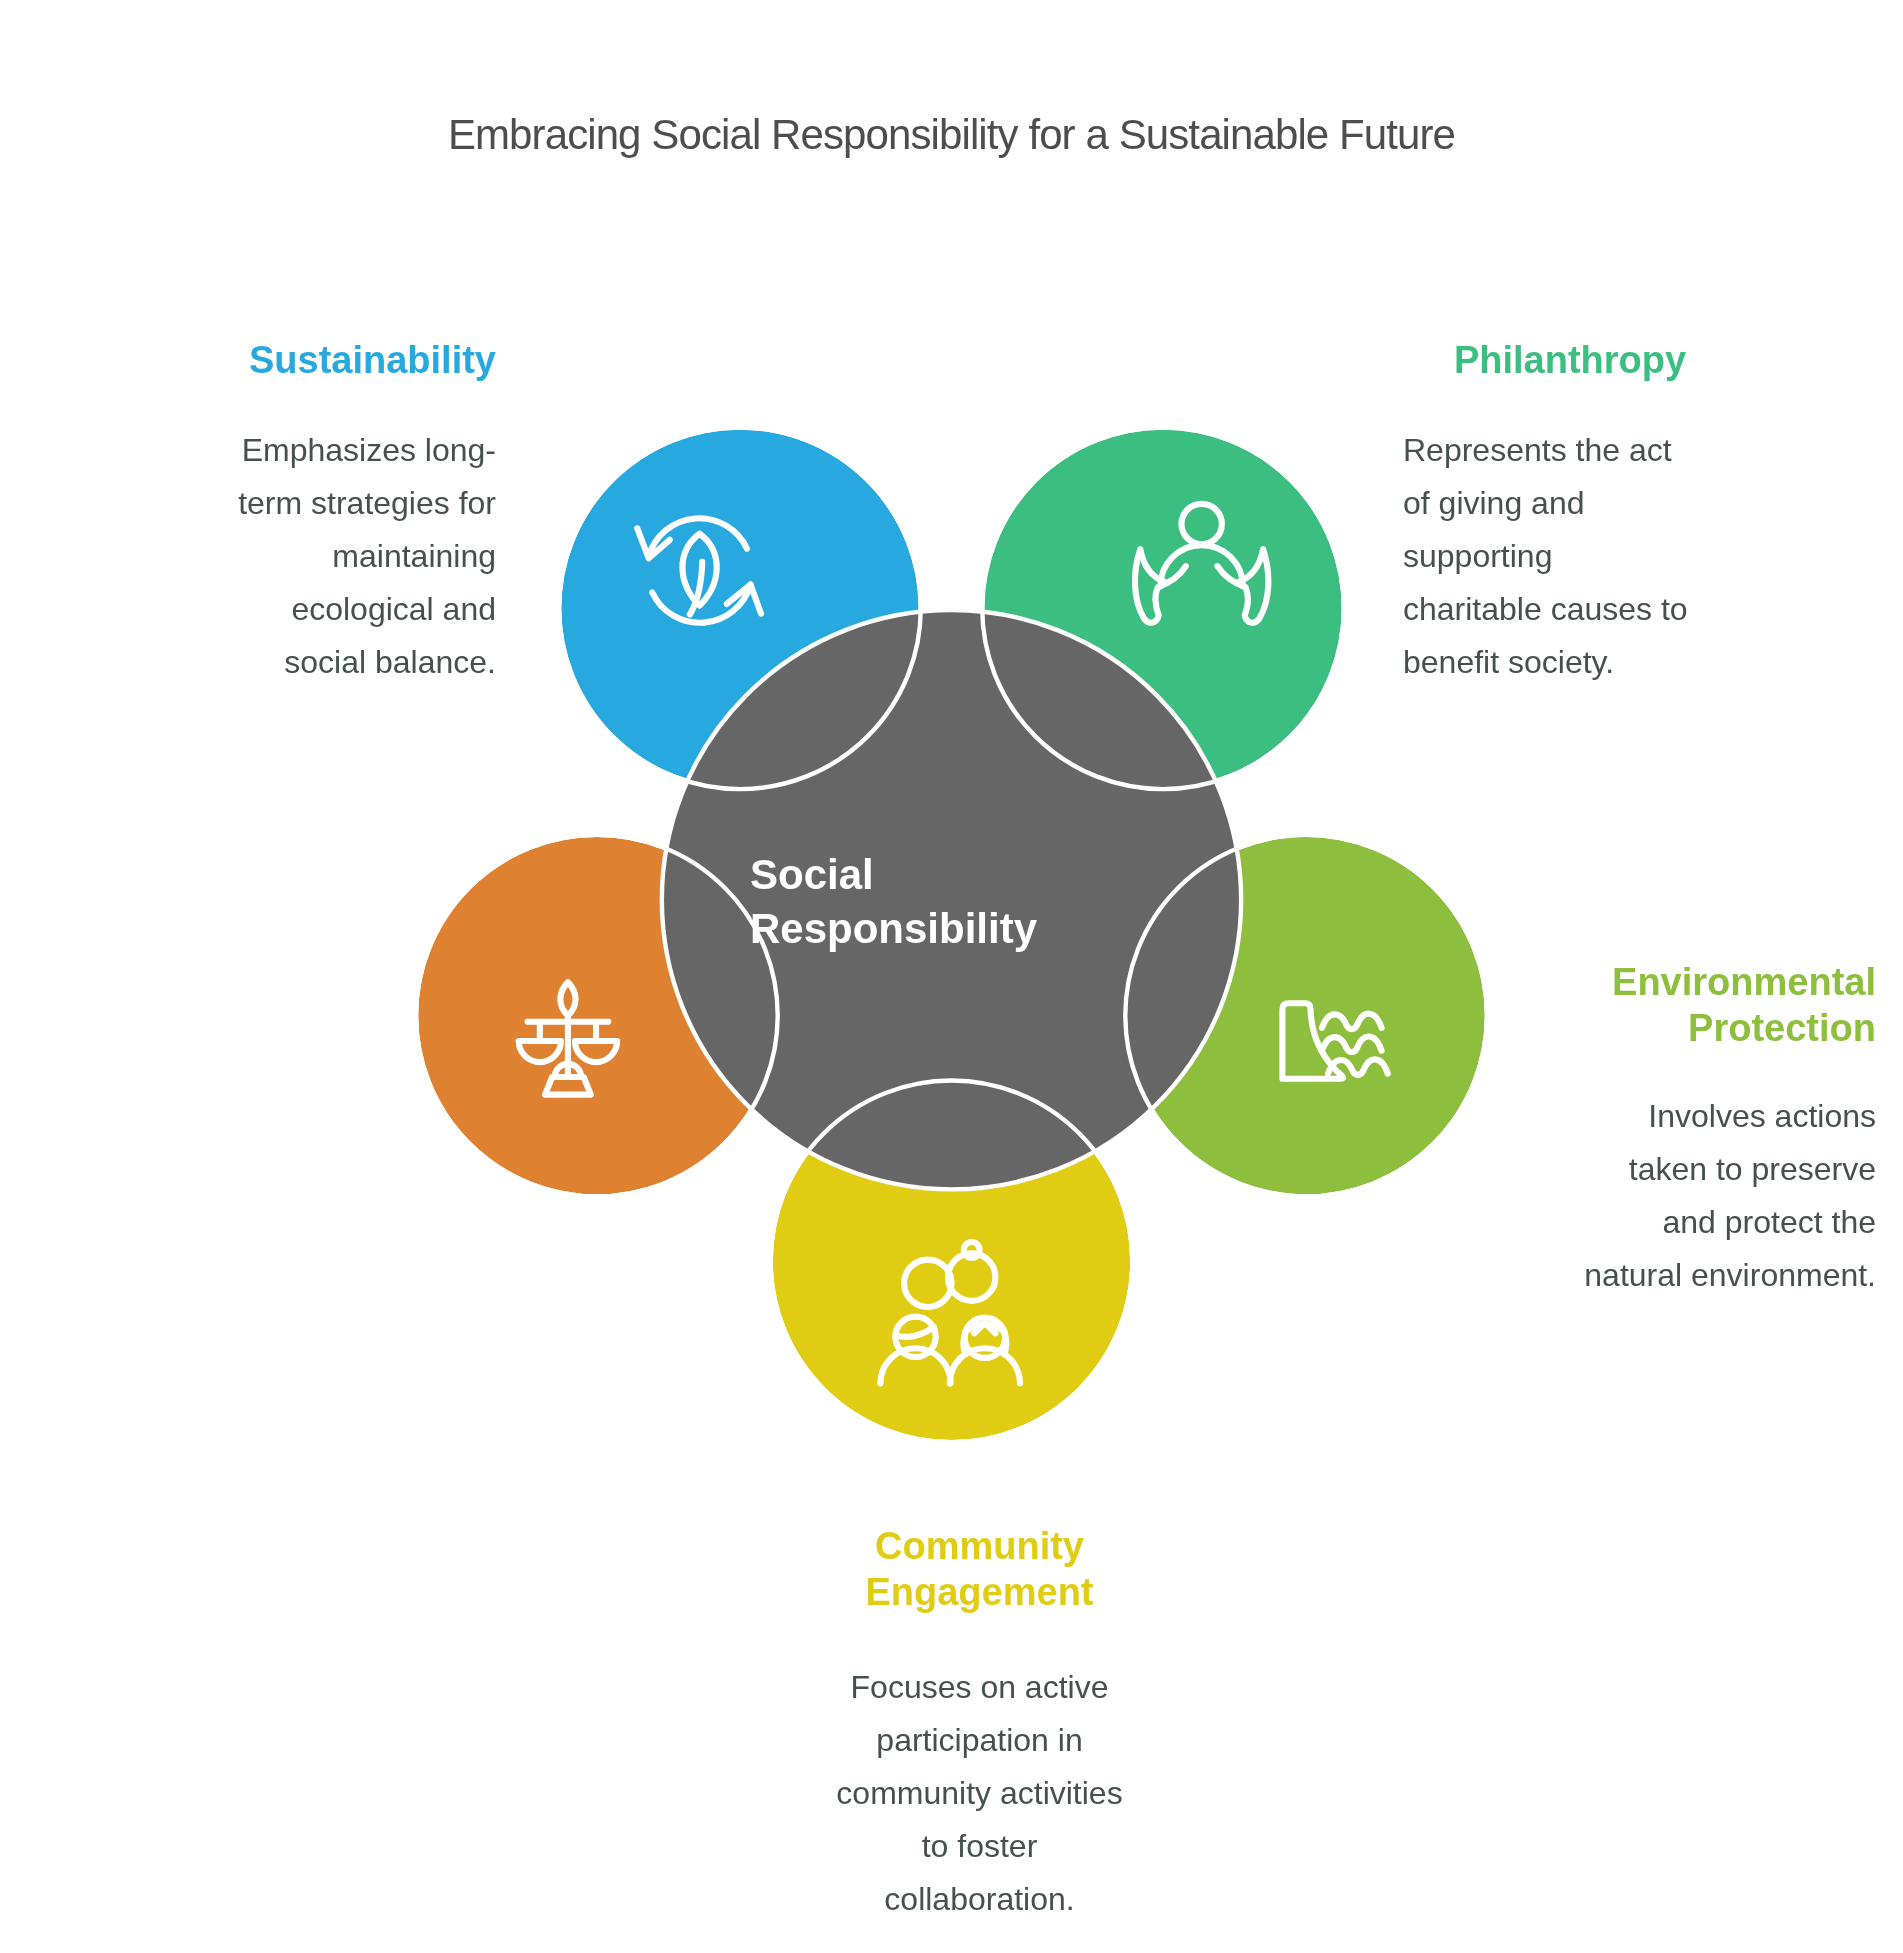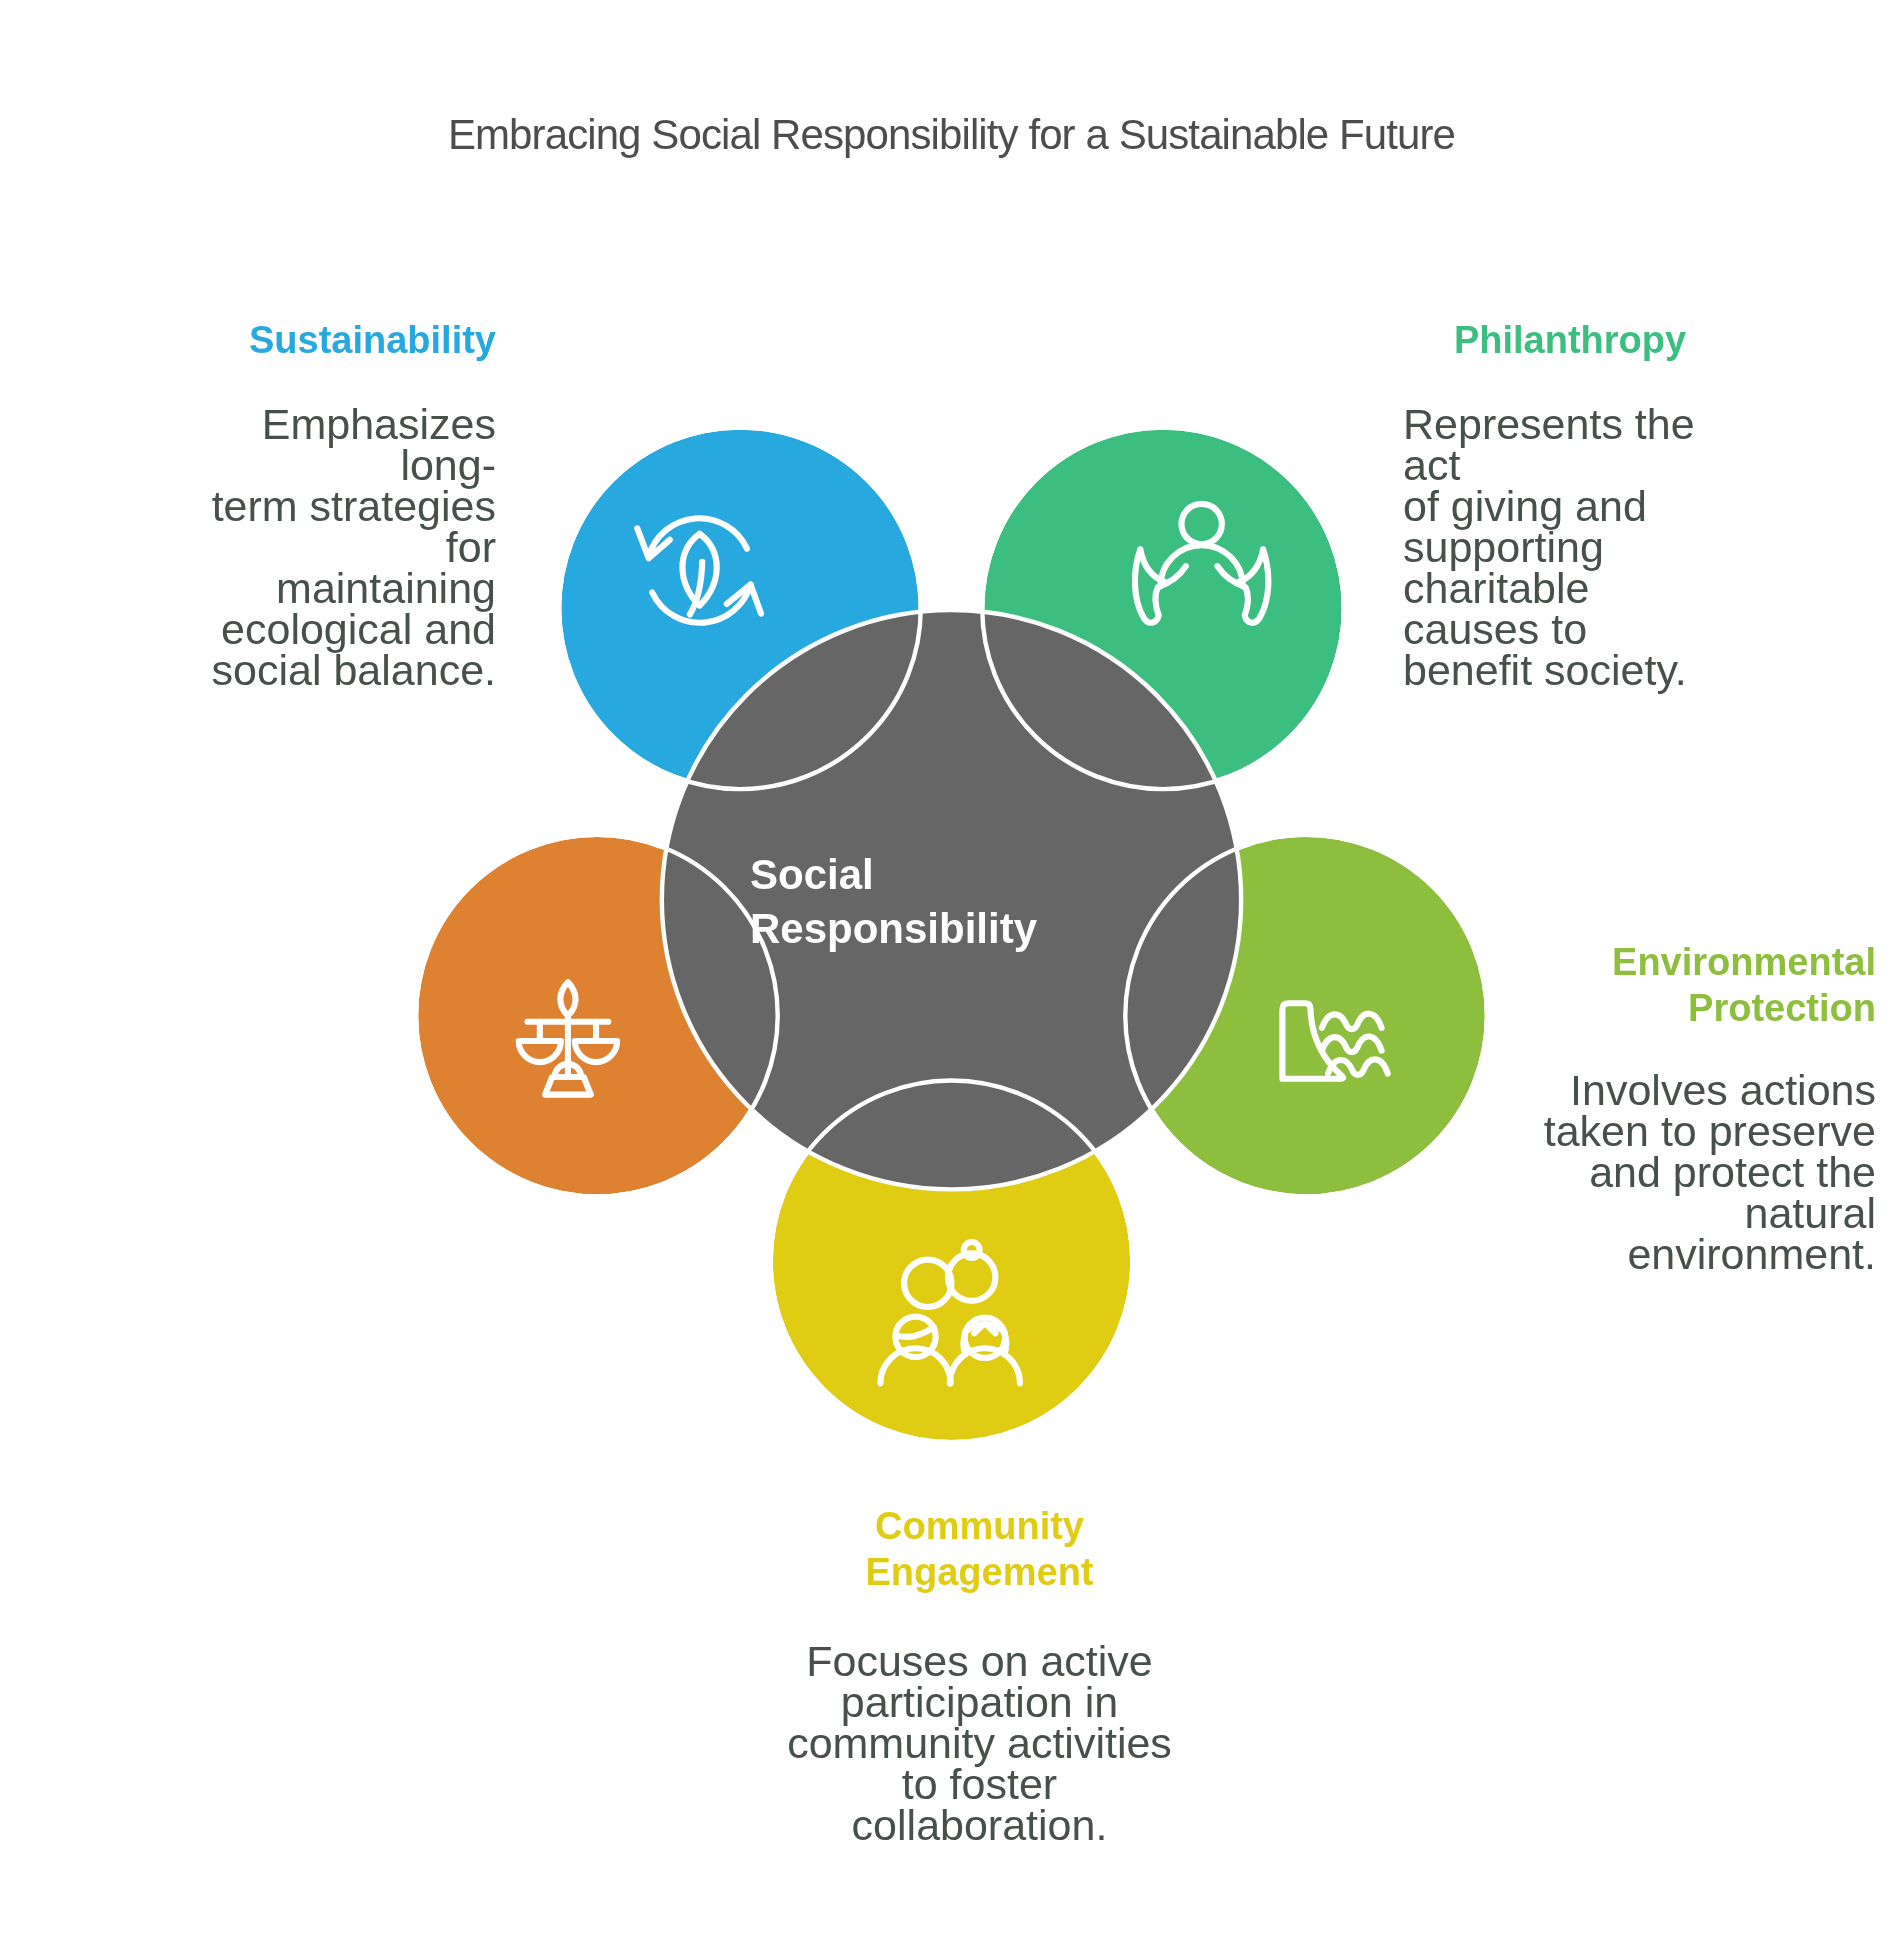--- a/index.html
+++ b/index.html
@@ -12,26 +12,26 @@
     font-family:"Liberation Sans","DejaVu Sans",sans-serif;overflow:hidden;
   }
   .canvas{position:absolute;inset:0;}
   .diagram-svg{position:absolute;left:0;top:0;width:1903px;height:1953px;}
 
   .title{
     position:absolute;left:0;top:111px;width:1903px;text-align:center;
     font-size:42px;letter-spacing:-0.9px;color:var(--title-text);
   }
 
-  .block{position:absolute;}
+  .block{position:absolute;margin-top:20px;}
   .block h2{
     margin:0;font-size:38px;font-weight:700;line-height:44px;white-space:pre-line;
   }
   .block .desc{
-    margin:42px 0 0 0;font-size:43px;line-height:41px;color:var(--body-text);white-space:pre-line;
+    margin:42px 0 0 0;font-size:32px;line-height:53px;color:var(--body-text);white-space:pre-line;
   }
   .block.two-line h2{line-height:46px;}
 
   .b-sustainability{left:180px;top:318px;width:316px;text-align:right;}
   .b-sustainability h2{color:var(--blue);}
   .b-philanthropy{left:1403px;top:318px;width:334px;text-align:left;}
   .b-philanthropy h2{color:var(--green);text-align:center;}
   .b-ethics{left:76px;top:939px;width:290px;text-align:right;}
   .b-ethics h2{color:var(--orange);}
   .b-environmental{left:1534px;top:939px;width:342px;text-align:left;}

